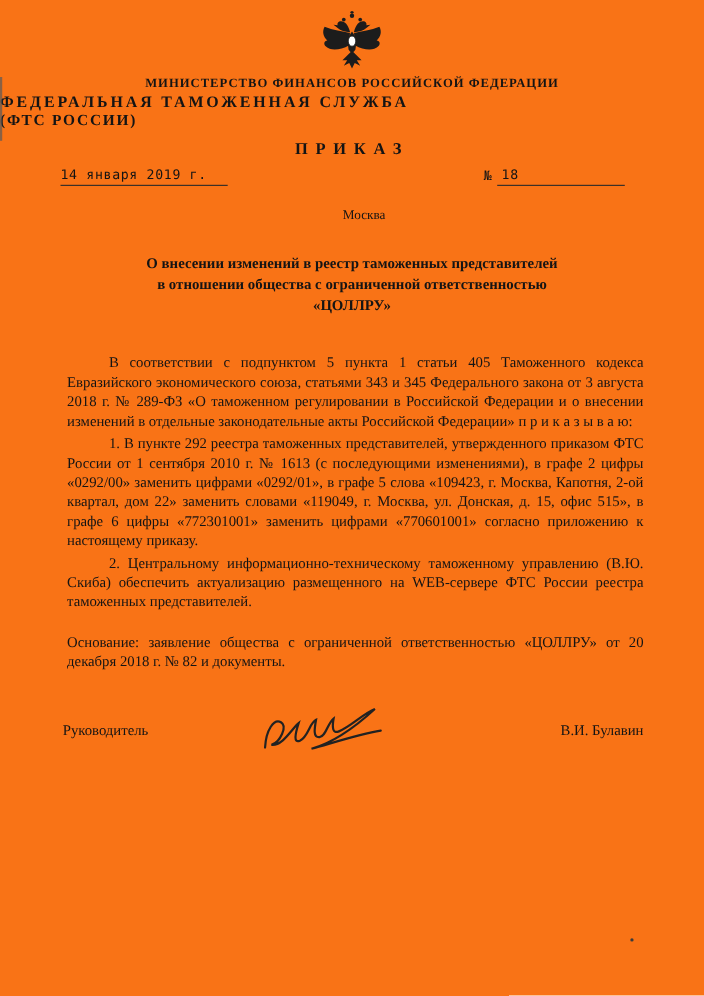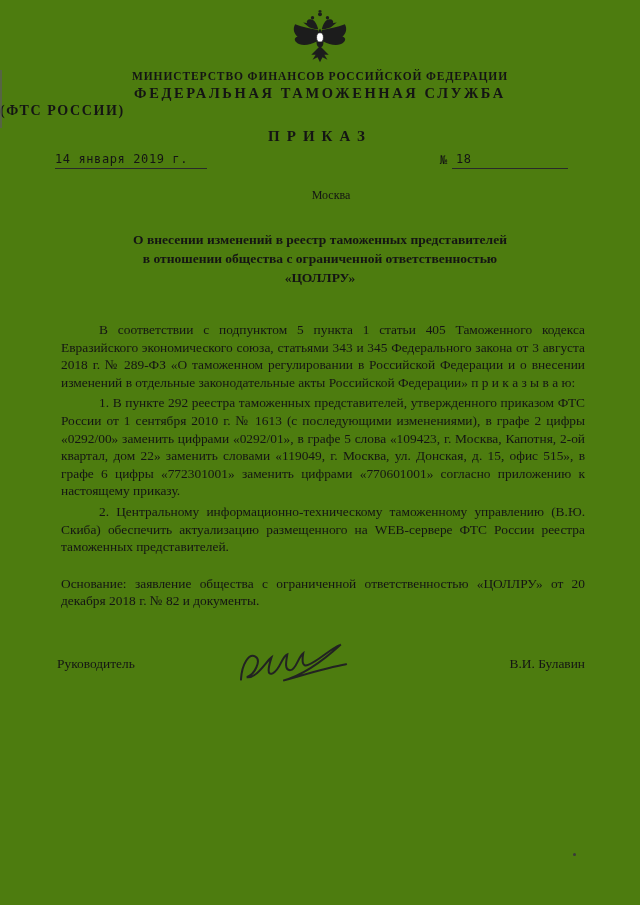--- a/index.html
+++ b/index.html
@@ -4,42 +4,42 @@
 <style>
   html, body {
     margin: 0;
     padding: 0;
     background: #ffffff;
   }
   .page {
     position: relative;
     width: 640px;
     height: 905px;
-    background: #4d7c0f;
+    background: #f97316;
     font-family: "Liberation Serif", serif;
     color: #141414;
     overflow: hidden;
   }
   
   .emblem {
     margin: 10px auto 4px auto;
     width: 64px;
     height: 56px;
     display: flex;
     justify-content: center;
   }
   .h-ministry {
     text-align: center;
     font-weight: bold;
     font-size: 11.5px;
     letter-spacing: 0.9px;
     margin-top: 4px;
   }
   .h-agency {
-    text-align: center;
+    text-align: left;
     font-weight: bold;
     font-size: 14.5px;
     letter-spacing: 2.6px;
     margin-top: 3px;
   }
   .h-agency-short {
     font-weight: bold;
     font-size: 14px;
     letter-spacing: 1.6px;
     margin-top: 1px;

